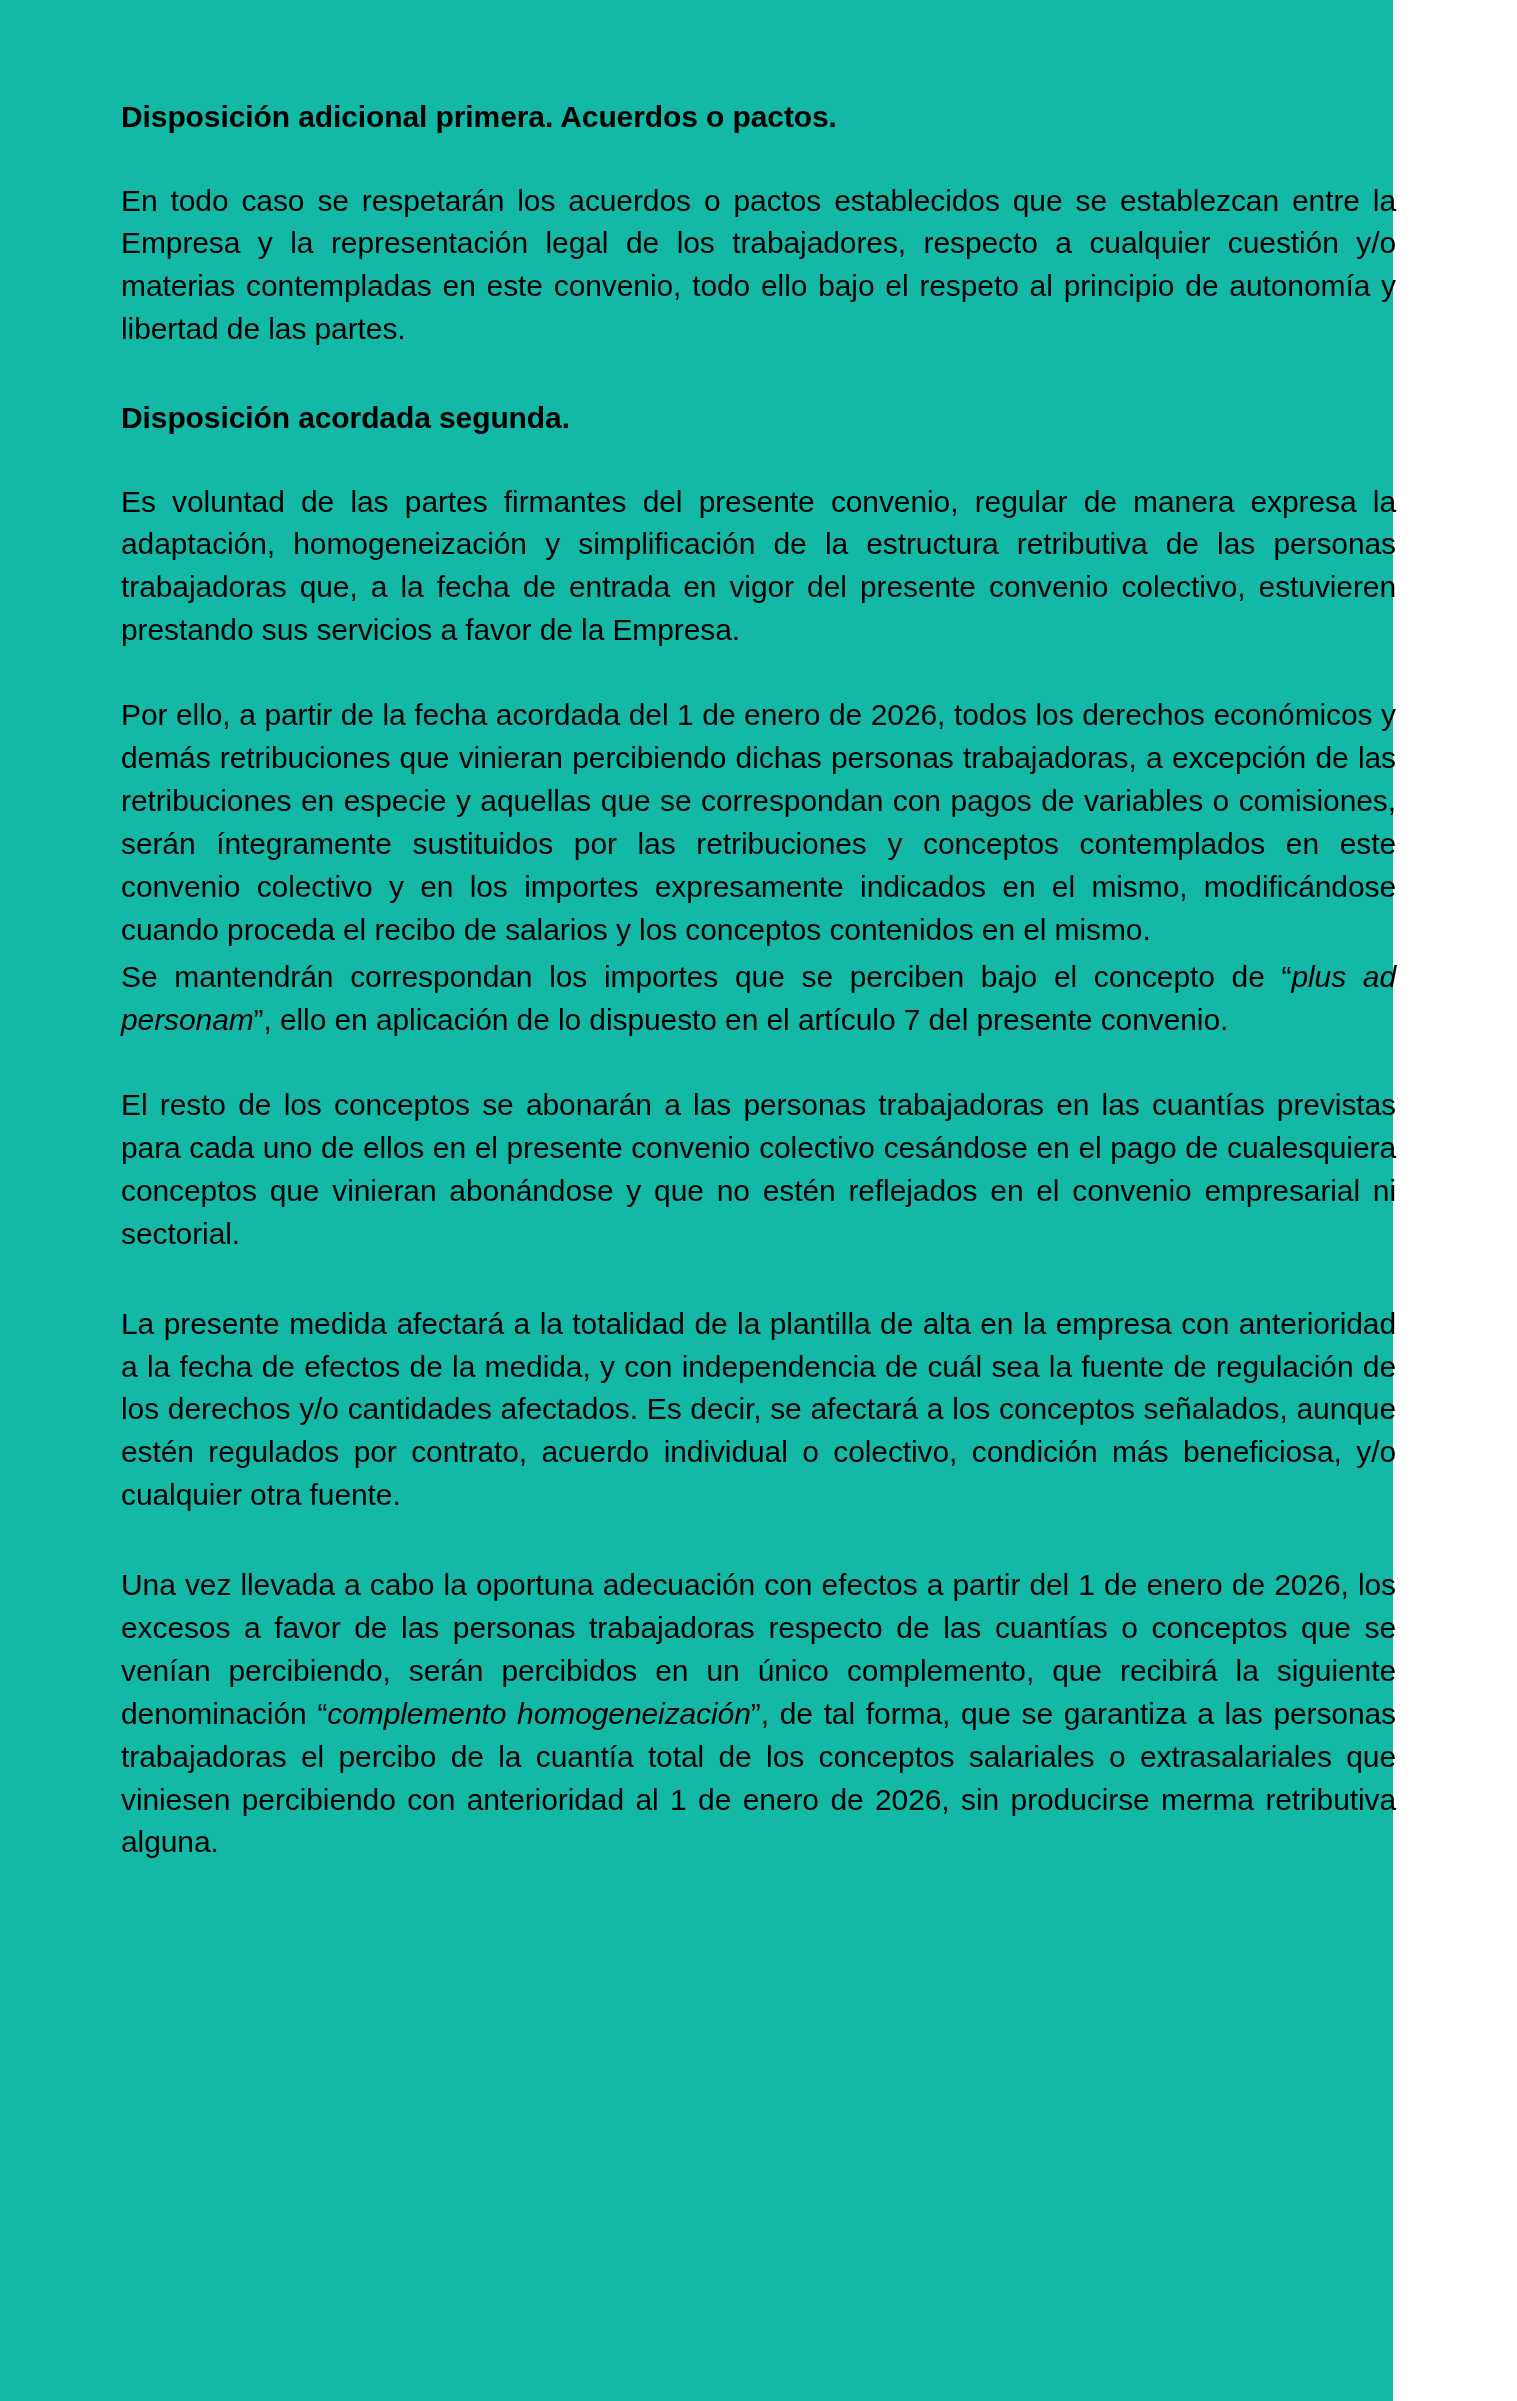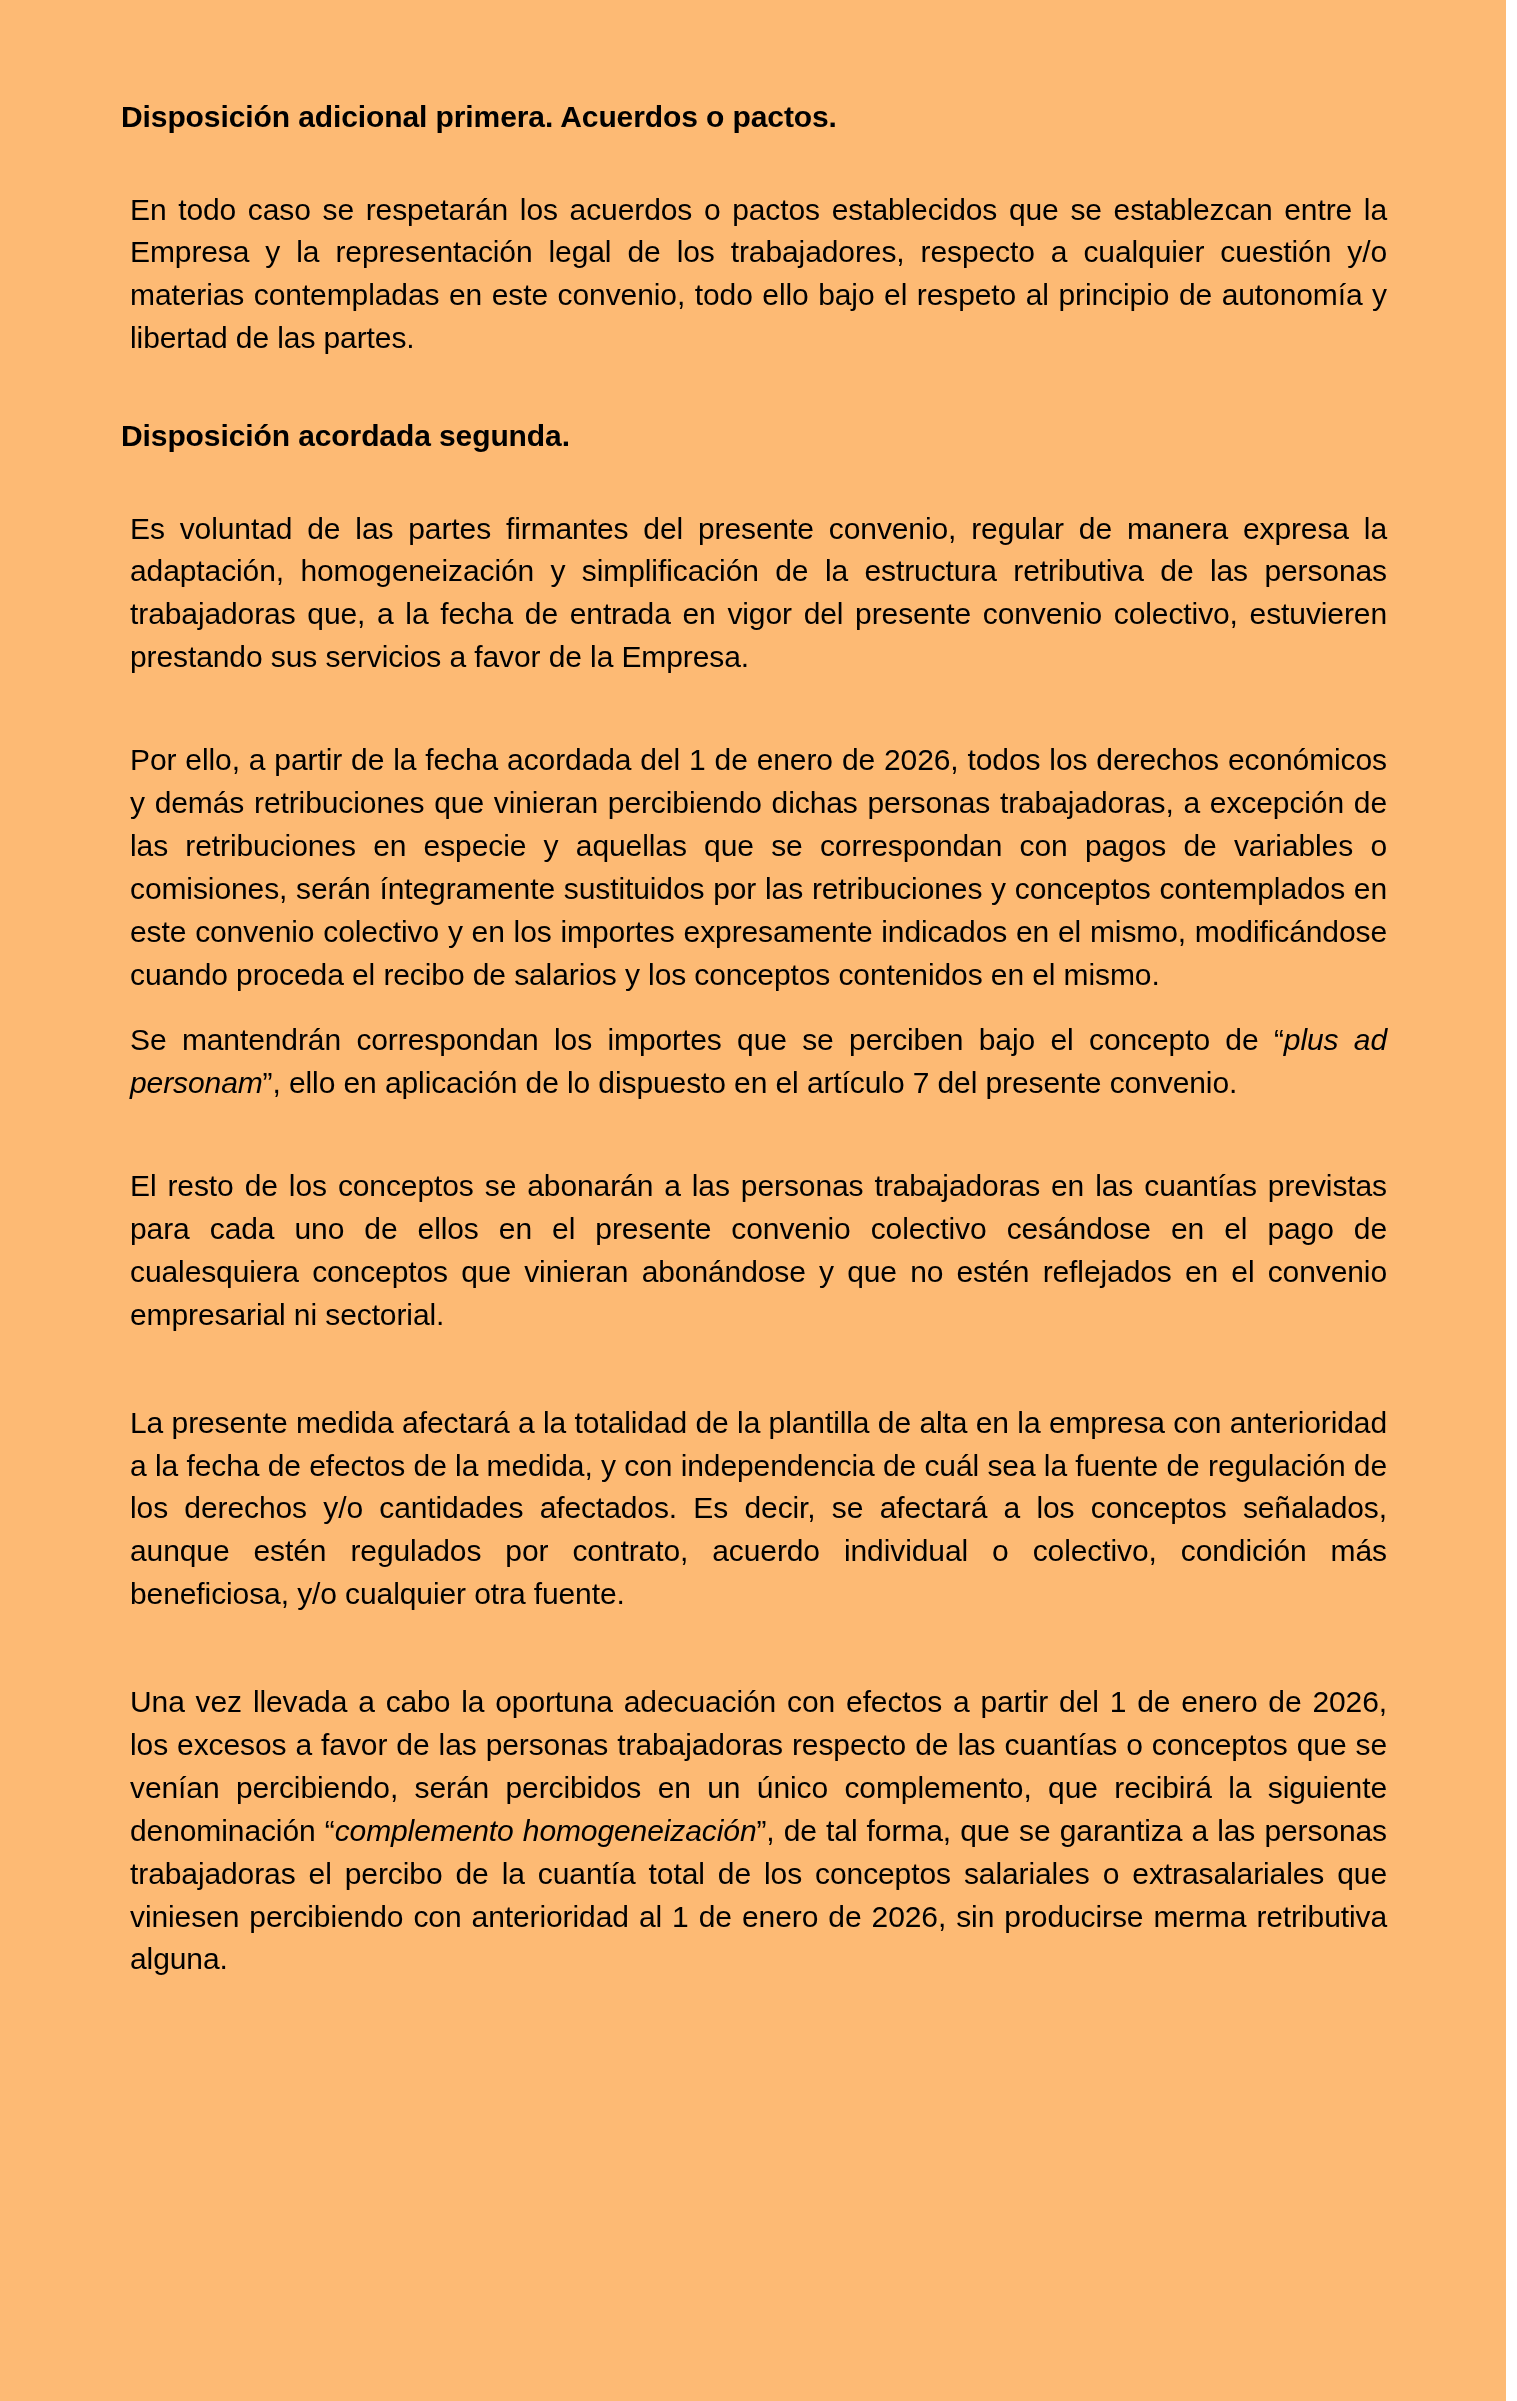--- a/index.html
+++ b/index.html
@@ -5,43 +5,43 @@
   html, body {
     margin: 0;
     padding: 0;
     background: #ffffff;
   }
   body {
     font-family: "Liberation Sans", sans-serif;
     color: #000000;
   }
   .page {
-    width: 1506px;
+    width: 1393px;
     min-height: 2401px;
-    background: #fdba74;
+    background: #14b8a6;
     box-sizing: border-box;
     padding: 97px 121px 48px 121px;
     position: relative;
   }
   .doc-body {
     width: 1275px;
   }
   h2.heading {
     font-size: 30px;
     font-weight: bold;
     line-height: 1.35;
     margin: 0 0 0 0;
     padding: 0;
     text-align: left;
     letter-spacing: -0.1px;
   }
   p.para {
     font-size: 30px;
     line-height: 1.43;
-    margin: 9px;
+    margin: 0;
     padding: 0;
     text-align: justify;
     text-justify: inter-word;
     letter-spacing: -0.1px;
   }
   .gap-md { height: 42px; }
   .gap-lg { height: 47px; }
   .gap-xs { height: 4.8px; }
   .left-edge {
     padding-left: 0;

